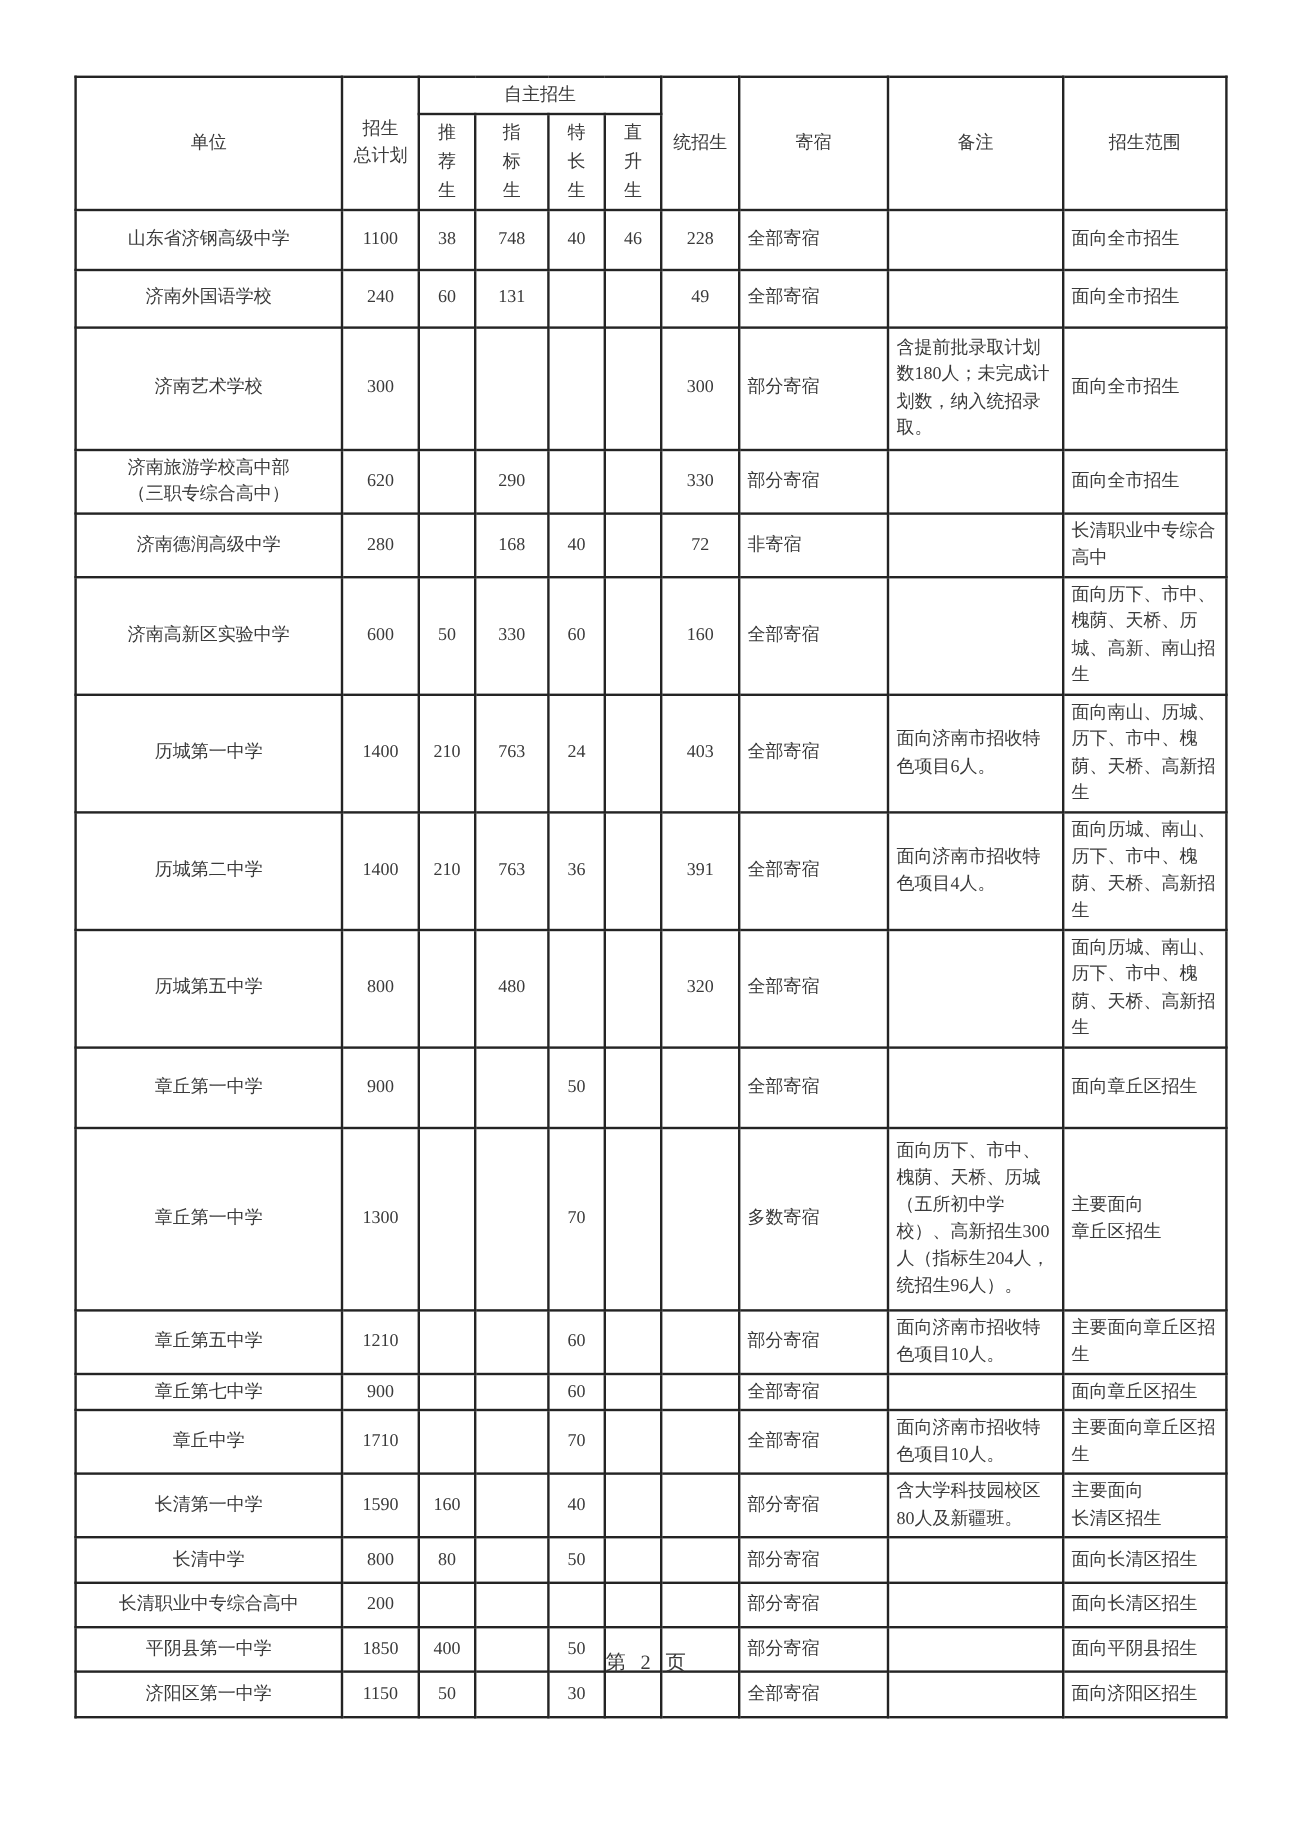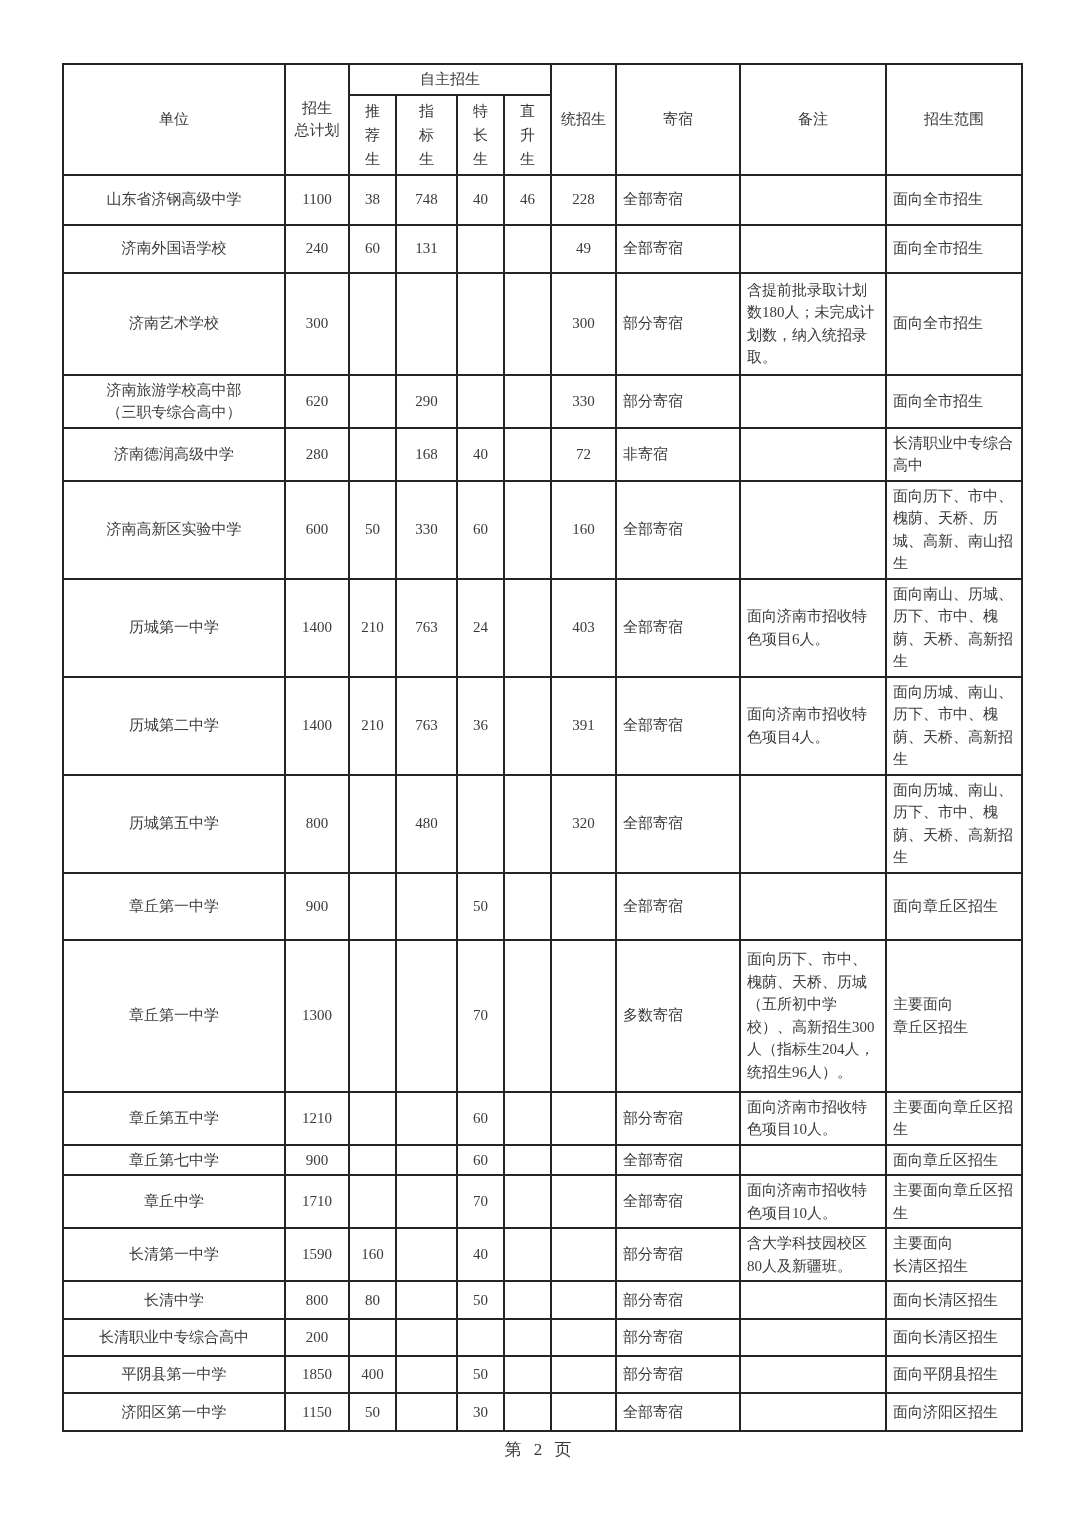--- a/index.html
+++ b/index.html
@@ -40,21 +40,21 @@
   .vert {
     display: inline-block;
     width: 1.05em;
     word-break: break-all;
     line-height: 1.6;
     text-align: center;
   }
   .footer {
     position: absolute;
     left: 0;
-    top: 1438px;
+    top: 1374px;
     width: 100%;
     text-align: center;
     font-size: 17px;
     letter-spacing: 4px;
     color: #3a3a3a;
   }
 </style>
 </head>
 <body>
 

